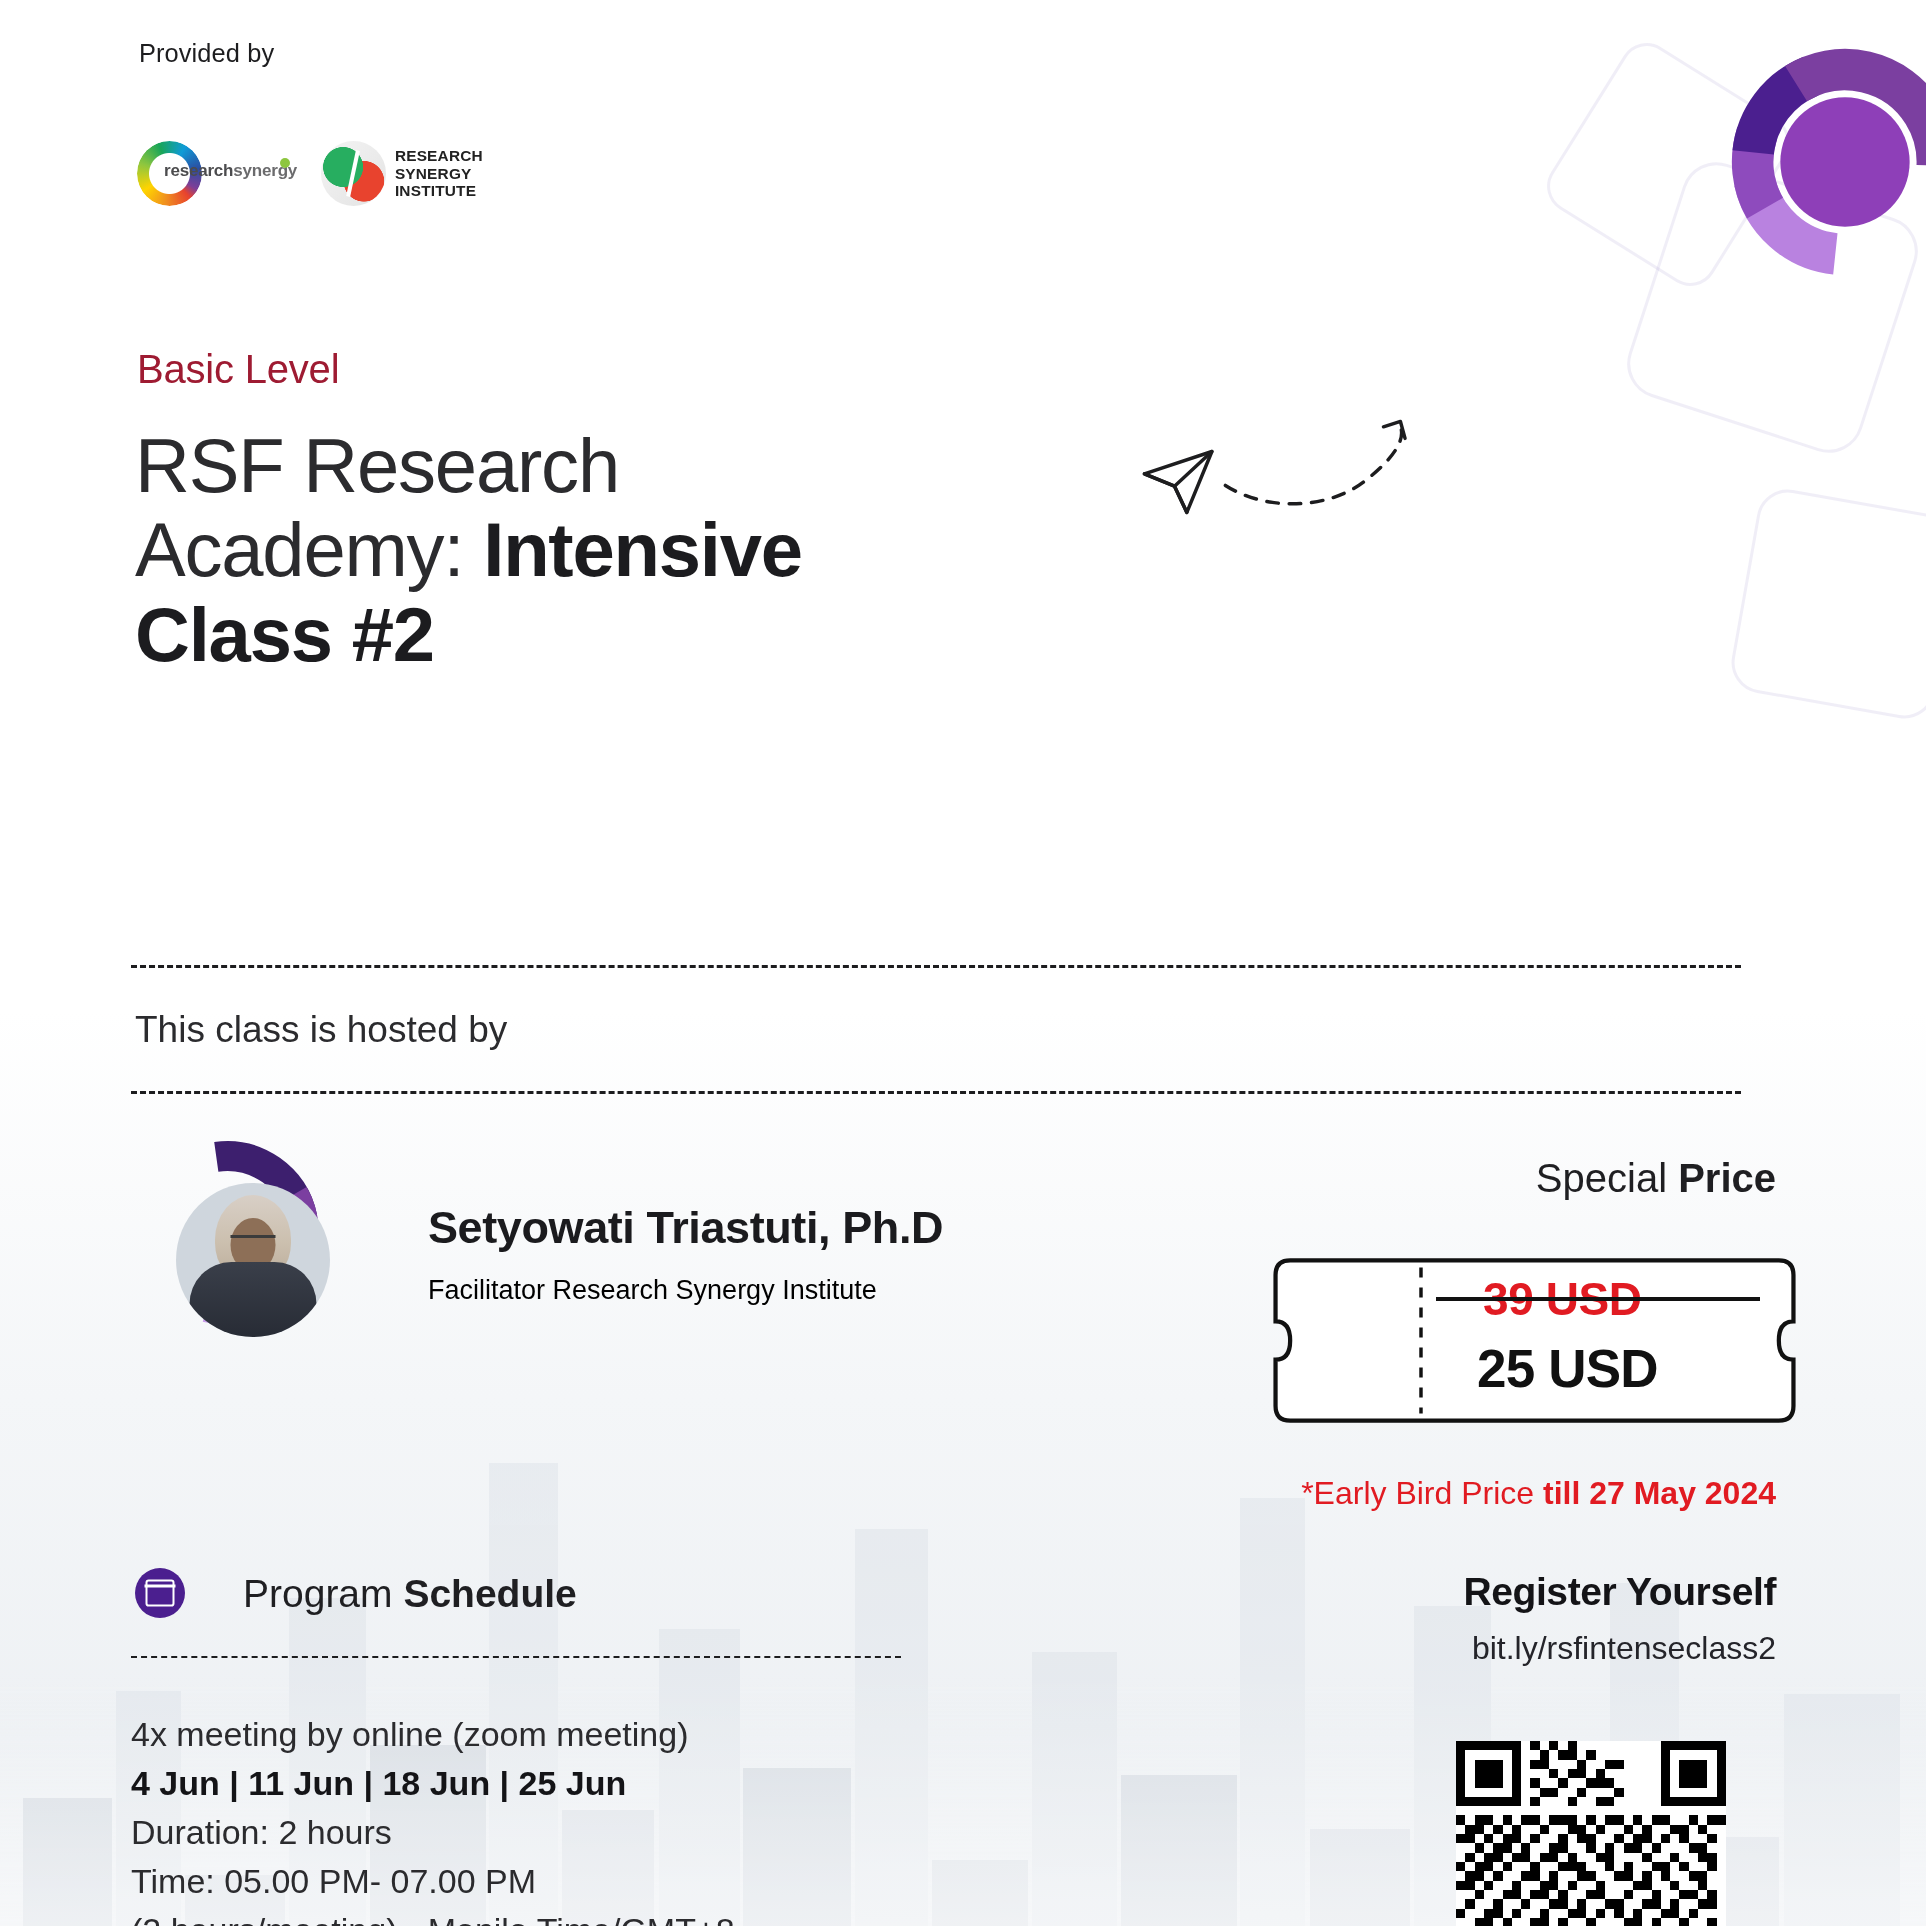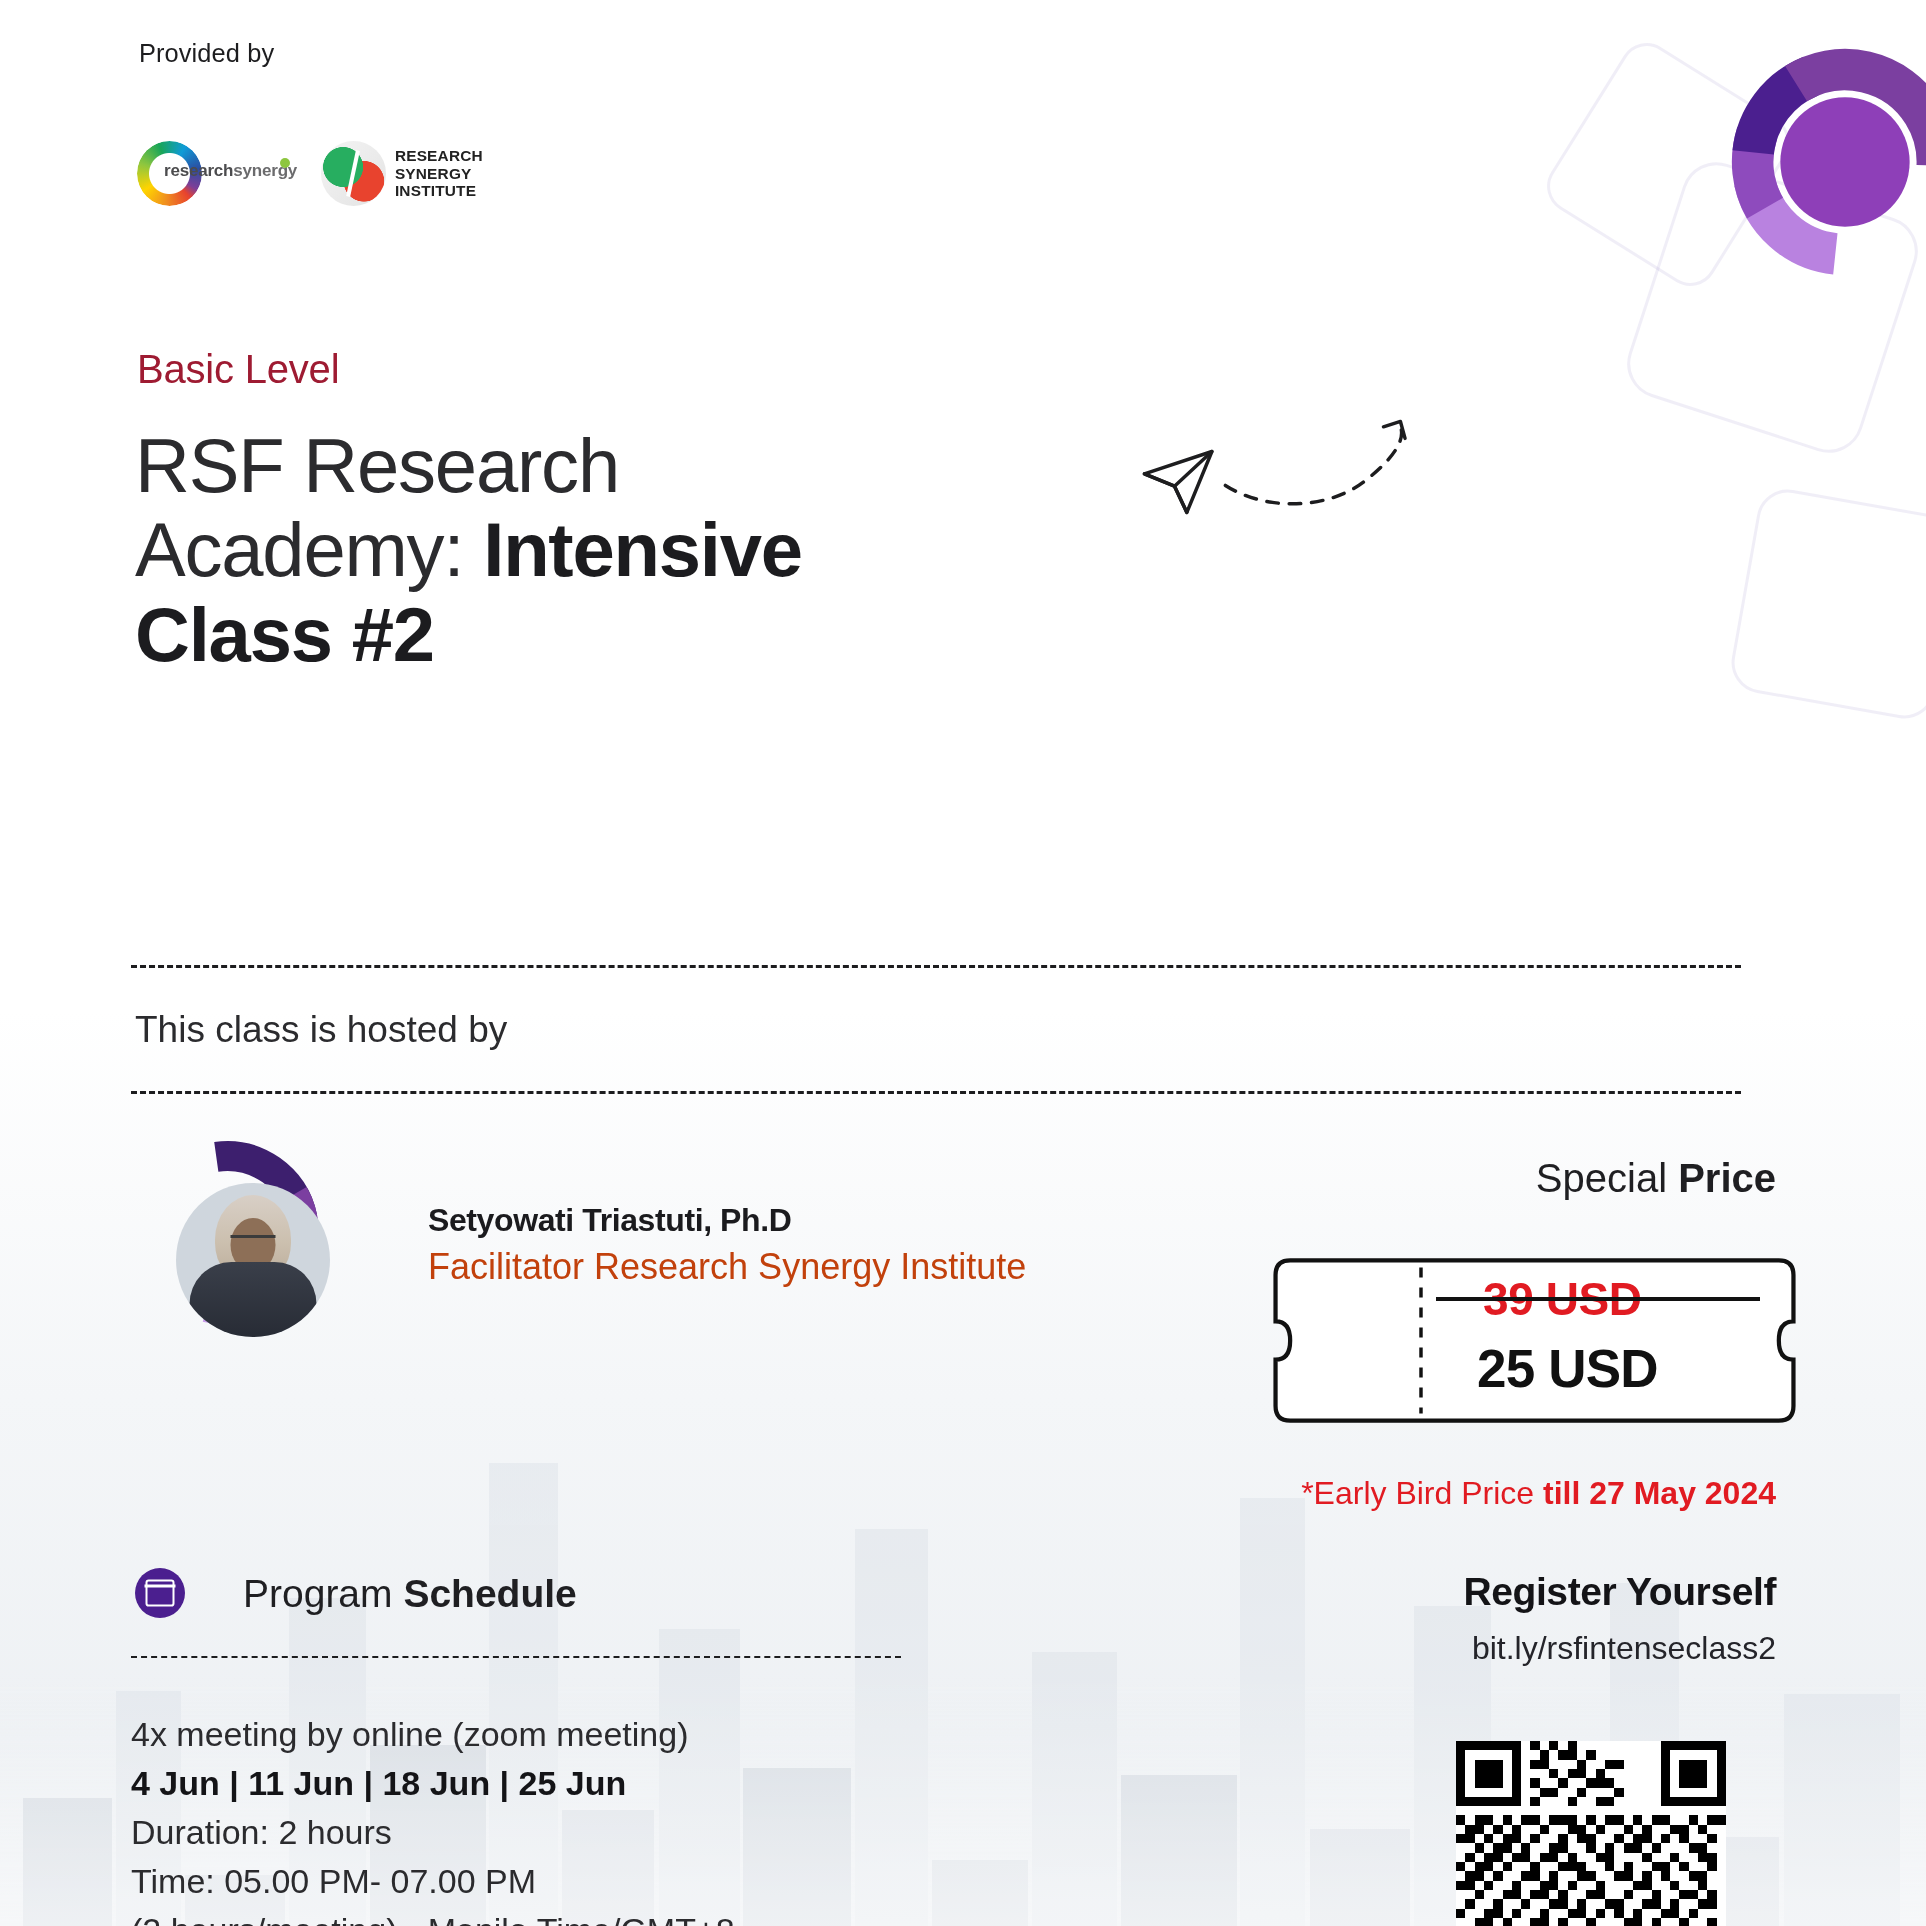--- a/index.html
+++ b/index.html
@@ -265,30 +265,30 @@
     border-radius: 42px 42px 0 0;
     background: linear-gradient(180deg,#3a3f4a 0%,#242831 100%);
   }
   .fac-text {
     position: absolute;
     left: 428px;
     top: 1202px;
     width: 847px;
   }
   .fac-name {
-    font-size: 32px;
+    font-size: 45px;
     font-weight: 700;
     color: #1b1b1e;
     letter-spacing: -0.4px;
   }
   .fac-role {
-    font-size: 36px;
+    font-size: 27px;
     line-height: 1.28;
-    color: #c2410c;
-    margin-top: 5px;
+    color: #000000;
+    margin-top: 19px;
   }
 
   
   .special-price {
     position: absolute;
     right: 150px;
     top: 1156px;
     font-size: 40px;
     color: #1f1f22;
   }

